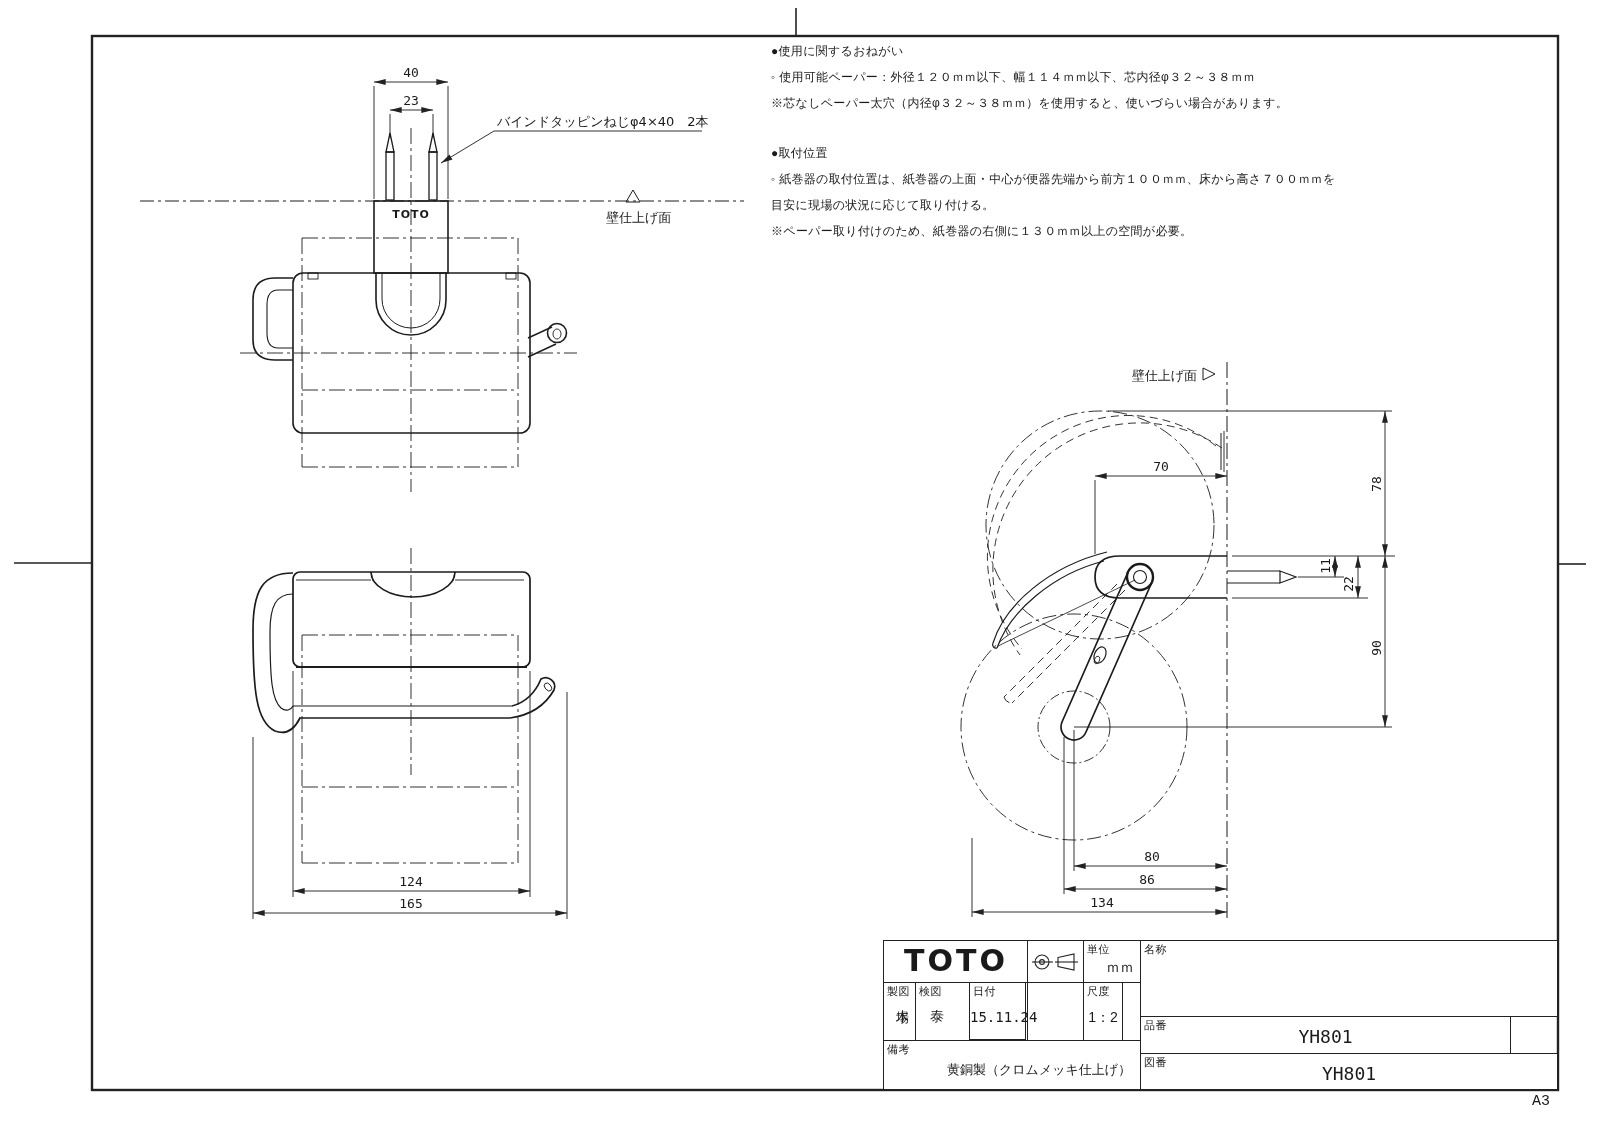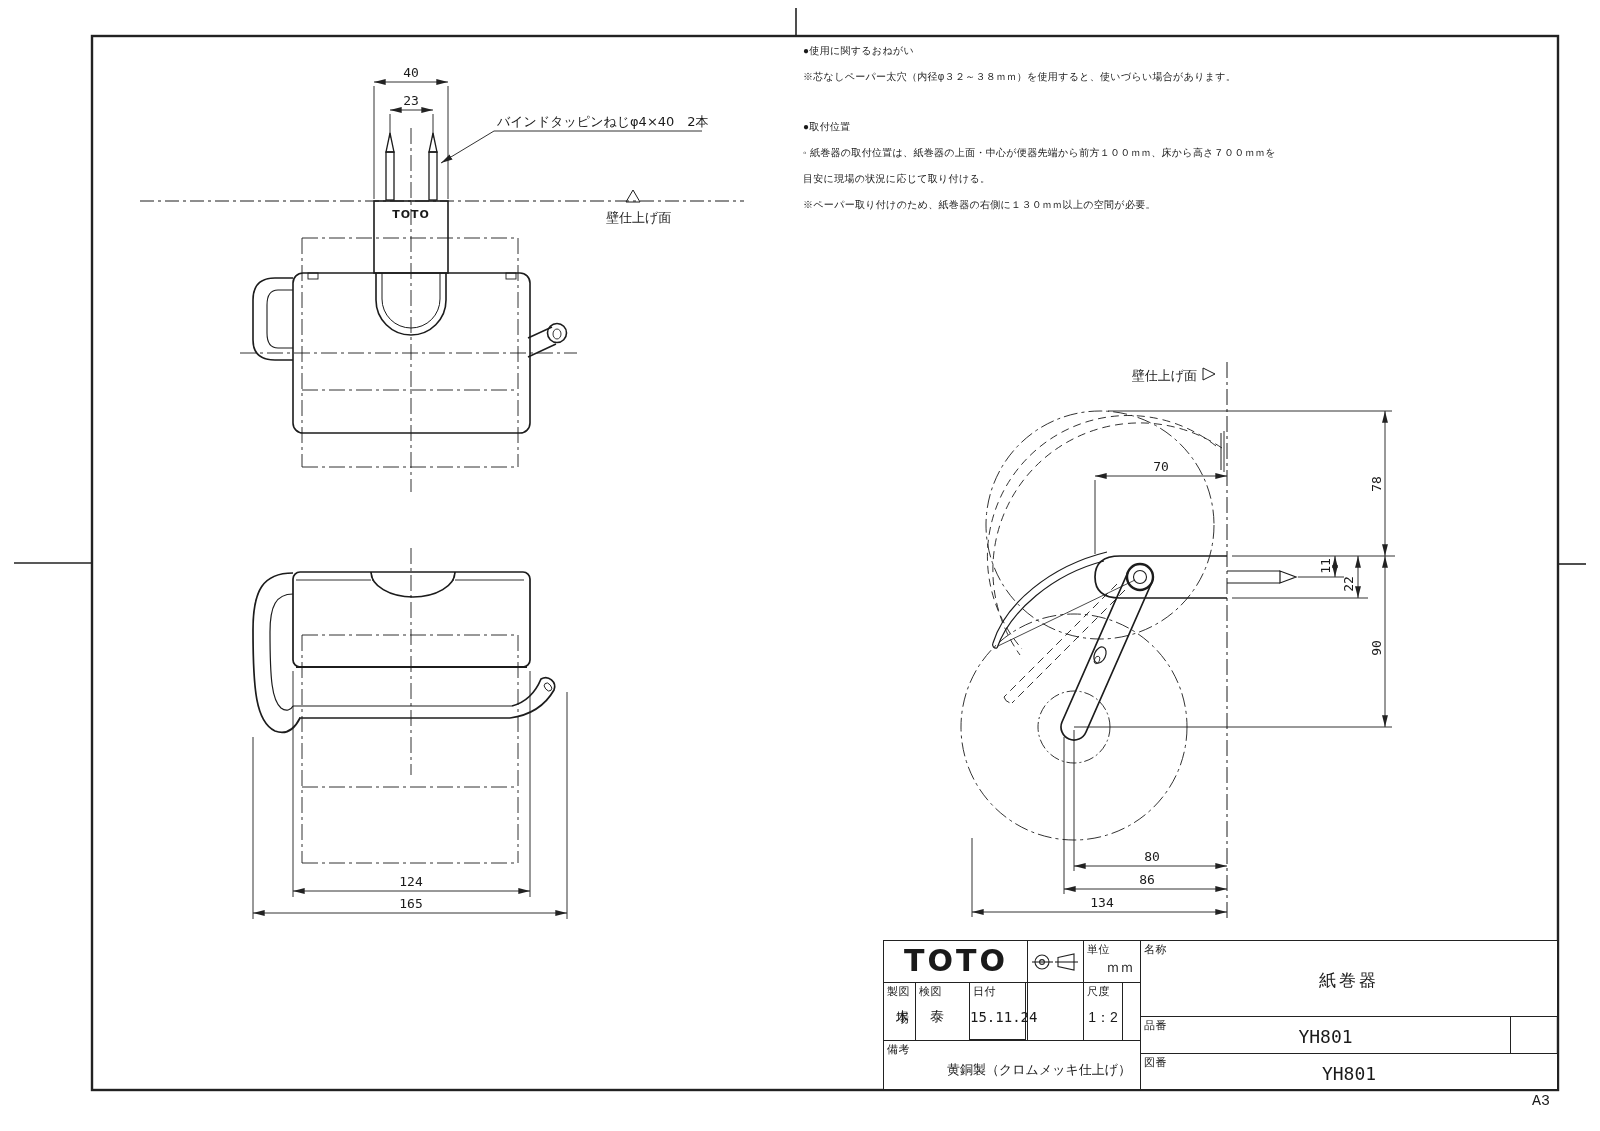--- a/index.html
+++ b/index.html
@@ -3,21 +3,21 @@
 <meta charset="utf-8">
 <style>
   html,body{margin:0;padding:0;background:#fff;}
   #page{position:relative;width:1600px;height:1131px;background:#fff;overflow:hidden;
         font-family:"Liberation Sans",sans-serif;color:#1a1a1a;}
   svg{position:absolute;overflow:visible;}
   svg text{font-family:"DejaVu Sans","Liberation Sans",sans-serif;fill:#1a1a1a;}
   .dimtxt{font-family:"DejaVu Sans Mono","Liberation Mono",monospace;font-size:13px;}
   .jptxt{font-size:13px;}
   
-  #notes{position:absolute;left:803px;top:38px;width:760px;font-size:10px;
+  #notes{position:absolute;left:771px;top:38px;width:760px;font-size:12px;
          line-height:26px;letter-spacing:.3px;white-space:nowrap;}
   #notes .sec{margin-bottom:24px;}
   #notes .ln{height:26px;}
   
   .tb{position:absolute;box-sizing:border-box;border:1.6px solid #222;background:#fff;}
   .tb .lbl{position:absolute;top:1px;left:3px;font-size:11px;letter-spacing:.5px;}
   .tb .val{position:absolute;left:0;right:0;text-align:center;}
   .vert{writing-mode:vertical-rl;text-orientation:upright;letter-spacing:2px;}
   #toto-logo{font-weight:bold;font-size:30px;letter-spacing:3px;
              font-family:"DejaVu Sans","Liberation Sans",sans-serif;}
@@ -228,20 +228,21 @@
     <text class="dimtxt" x="1353" y="584" text-anchor="middle" transform="rotate(-90 1353 584)">22</text>
     <text class="dimtxt" x="1381" y="648" text-anchor="middle" transform="rotate(-90 1381 648)">90</text>
     <text class="dimtxt" x="1152" y="861" text-anchor="middle">80</text>
     <text class="dimtxt" x="1147" y="884" text-anchor="middle">86</text>
     <text class="dimtxt" x="1102" y="907" text-anchor="middle">134</text>
   </svg>
 
   <div id="notes">
     <div class="sec">
       <div class="ln">●使用に関するおねがい</div>
+      <div class="ln">◦ 使用可能ペーパー：外径１２０ｍｍ以下、幅１１４ｍｍ以下、芯内径φ３２～３８ｍｍ</div>
       <div class="ln">※芯なしペーパー太穴（内径φ３２～３８ｍｍ）を使用すると、使いづらい場合があります。</div>
     </div>
     <div class="sec">
       <div class="ln">●取付位置</div>
       <div class="ln">◦ 紙巻器の取付位置は、紙巻器の上面・中心が便器先端から前方１００ｍｍ、床から高さ７００ｍｍを</div>
       <div class="ln">目安に現場の状況に応じて取り付ける。</div>
       <div class="ln">※ペーパー取り付けのため、紙巻器の右側に１３０ｍｍ以上の空間が必要。</div>
     </div>
   </div>
 
@@ -282,21 +283,20 @@
     <div class="val" style="top:26px;font-size:14px;">1：2</div>
   </div>
 
   <div class="tb" style="left:883px;top:1040px;width:258px;height:50px;padding-left:16px;">
     <span class="lbl">備考</span>
     <div style="position:absolute;left:28px;top:20px;font-size:13px;margin-left:35px;">黄銅製（クロムメッキ仕上げ）</div>
   </div>
 
   <div class="tb" style="left:1140px;top:940px;width:418px;height:77px;">
     <span class="lbl">名称</span>
-    <div class="val" style="top:28px;font-size:17px;letter-spacing:3px;">紙巻器</div>
   </div>
   <div class="tb" style="left:1140px;top:1016px;width:371px;height:38px;">
     <span class="lbl">品番</span>
     <div class="val" style="top:9px;font-size:18px;font-family:'DejaVu Sans Mono',monospace;">YH801</div>
   </div>
   <div class="tb" style="left:1140px;top:1053px;width:418px;height:37px;">
     <span class="lbl">図番</span>
     <div class="val" style="top:9px;font-size:18px;font-family:'DejaVu Sans Mono',monospace;">YH801</div>
   </div>
 

